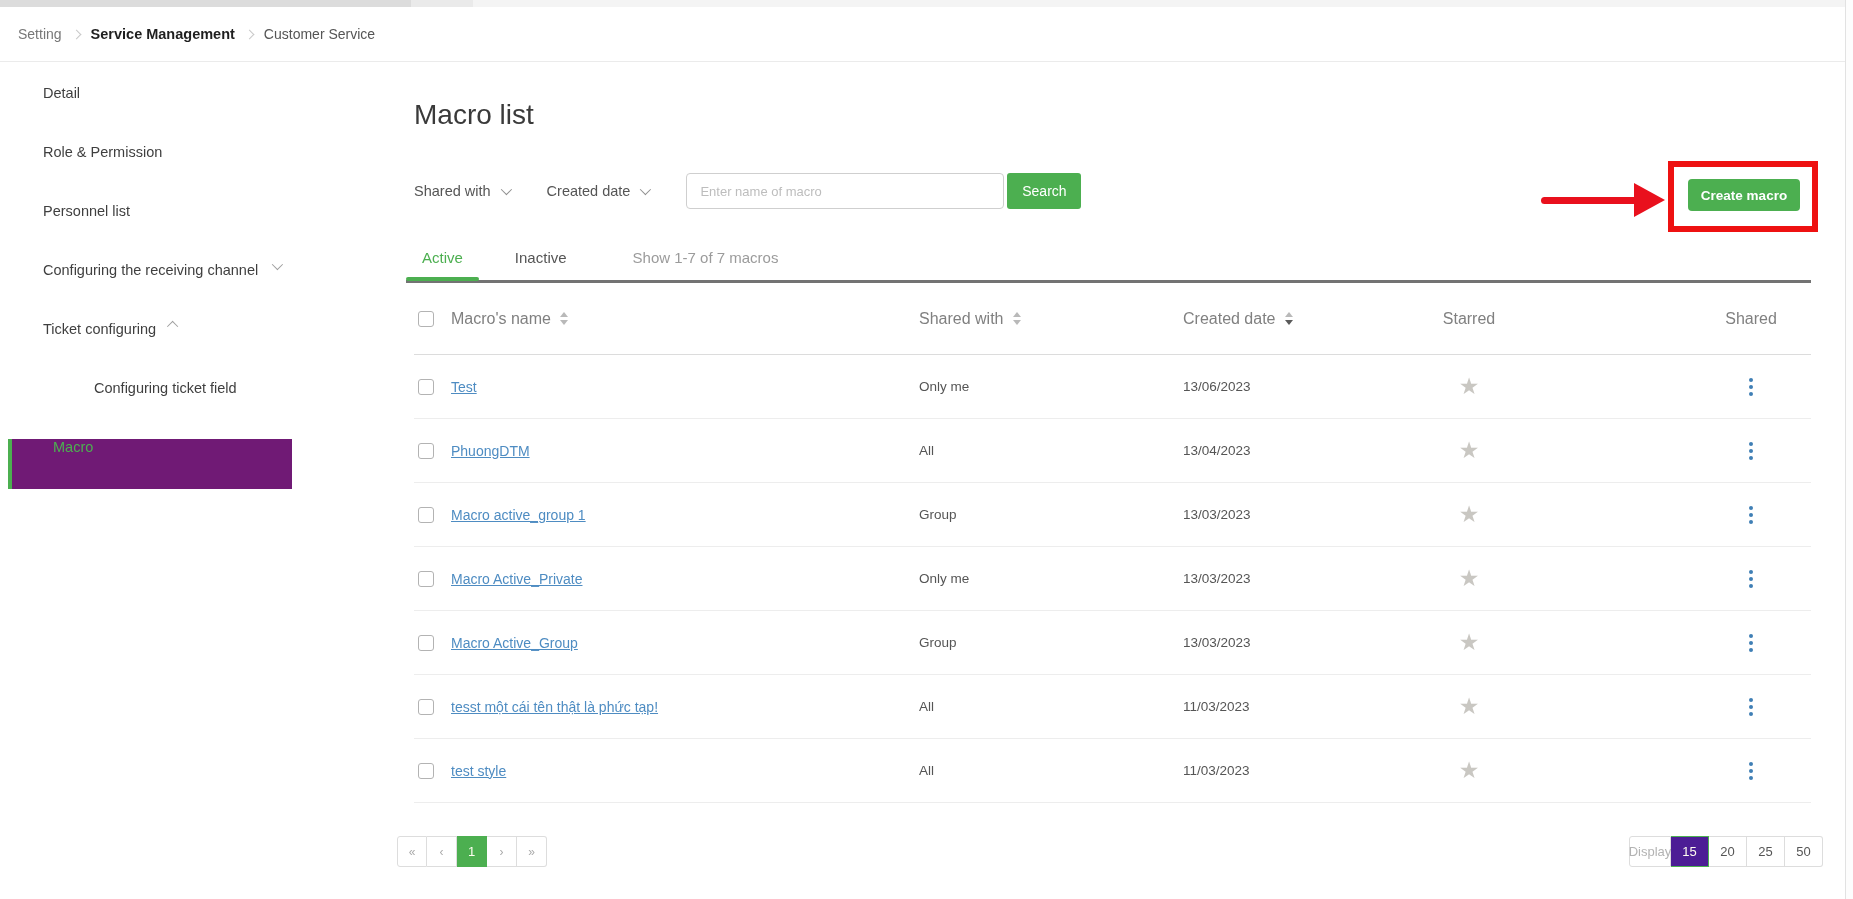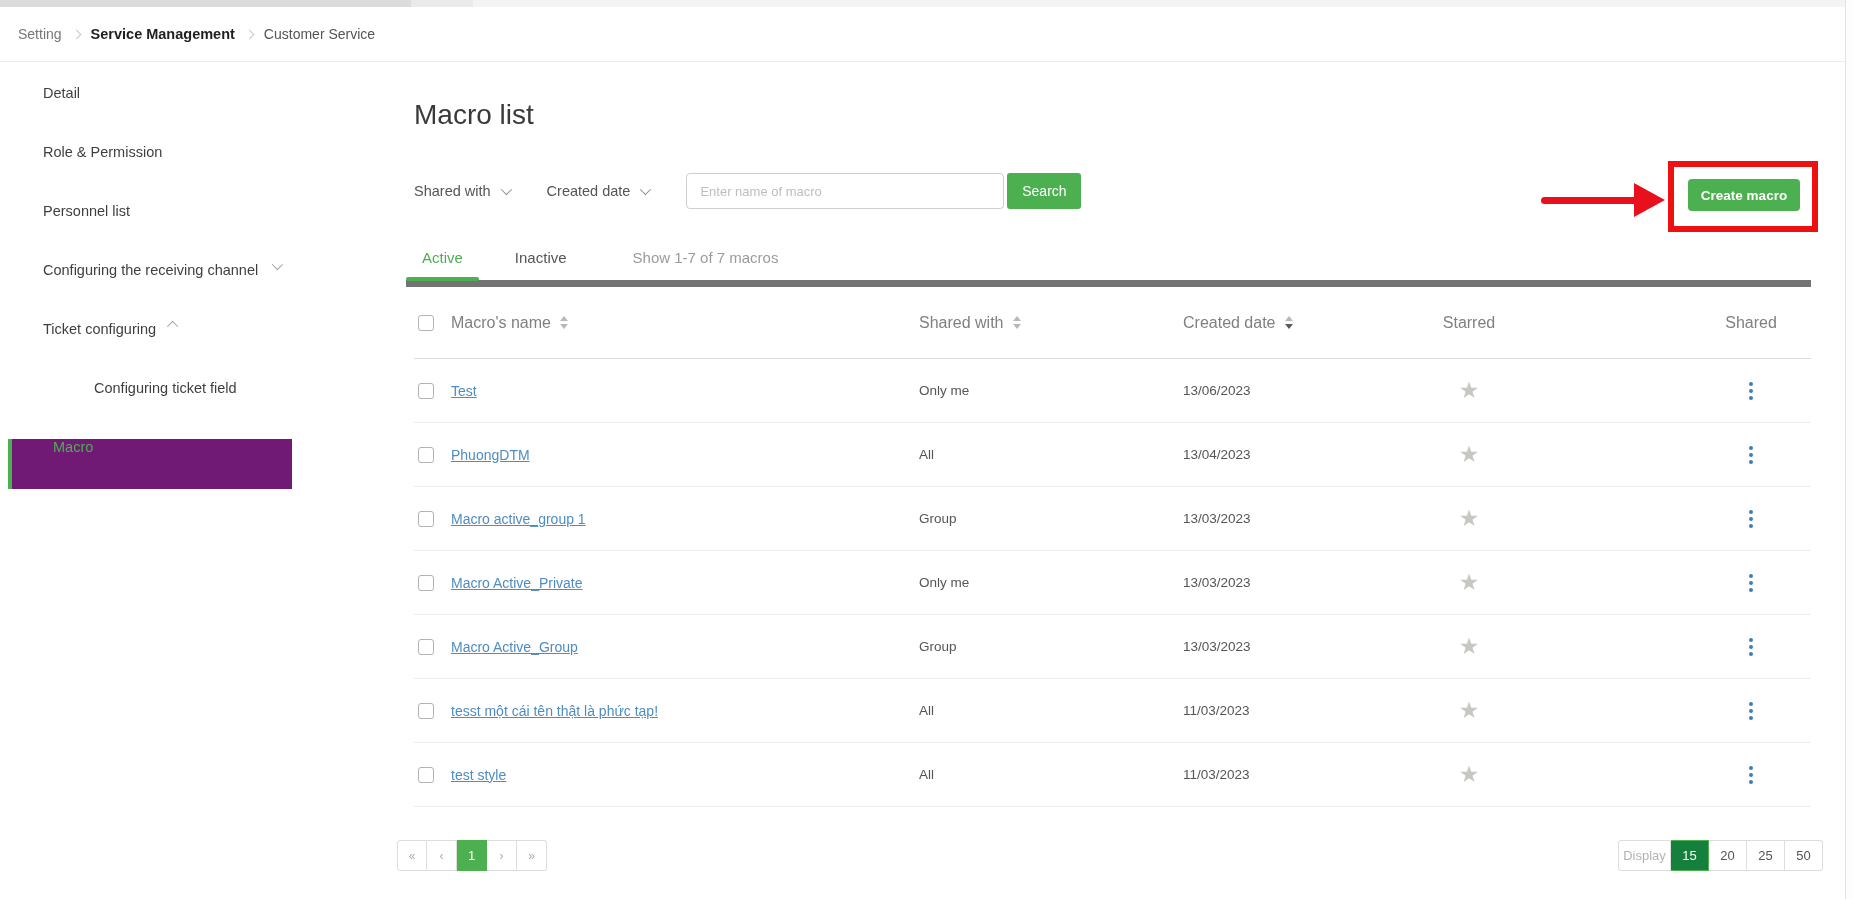--- a/index.html
+++ b/index.html
@@ -44,21 +44,21 @@
   .search-input::placeholder { color:#bdbdbd; }
   .btn-search { width:74px; height:36px; background:#4caf50; border:none; border-radius:3px; color:#fff; font-size:14px; font-family:"Liberation Sans", sans-serif; cursor:pointer; }
 
   
   .create-btn { position:absolute; left:1688px; top:179px; width:112px; height:32px; background:#4caf50; color:#fff; border:none; border-radius:4px; font-size:13.5px; font-weight:600; font-family:"Liberation Sans", sans-serif; cursor:pointer; z-index:31; }
   .red-box { position:absolute; left:1668px; top:161px; width:150px; height:71px; border:6px solid #ee1111; z-index:30; pointer-events:none; }
   .arrow-line { position:absolute; left:1541px; top:197px; width:102px; height:7px; background:#e9101d; border-radius:4px; z-index:30; pointer-events:none; }
   .arrow-head { position:absolute; left:1634px; top:183px; width:0; height:0; border-top:17px solid transparent; border-bottom:17px solid transparent; border-left:31px solid #e9101d; z-index:30; pointer-events:none; }
 
   
-  .tabs { margin-top:40px; display:flex; border-bottom:7px solid #737373; margin-left:-8px; }
+  .tabs { margin-top:40px; display:flex; border-bottom:3px solid #737373; margin-left:-8px; }
   .tab { position:relative; padding:0 16px 14px; font-size:15px; color:#555; cursor:pointer; margin-right:20px; }
   .tab.active { color:#4caf50; }
   .tab.active::after { content:""; position:absolute; left:0; right:0; bottom:-1px; height:4px; background:#4caf50; border-radius:2px; }
   .tab.summary { color:#9b9b9b; cursor:default; margin-left:14px; }
 
   
   .thead, .trow { display:grid; grid-template-columns:37px 468px 264px 216px 140px 1fr 120px; align-items:center; }
   .thead { height:72px; border-bottom:1px solid #dcdcdc; font-size:16px; color:#808080; }
   .trow { height:64px; border-bottom:1px solid #ededed; font-size:13.5px; color:#555; }
   .cell { display:flex; align-items:center; }
@@ -76,23 +76,23 @@
 
   
   .footer { margin-top:33px; display:flex; justify-content:space-between; align-items:center; }
   .pager { display:flex; margin-left:-17px; }
   .pager-btn { width:30px; height:31px; border:1px solid #ddd; border-left:none; background:#fff; display:flex; align-items:center; justify-content:center; font-size:12px; color:#aaa; cursor:pointer; }
   .pager-btn:first-child { border-left:1px solid #ddd; border-radius:3px 0 0 3px; }
   .pager-btn:last-child { border-radius:0 3px 3px 0; }
   .pager-btn.active { background:#4caf50; border-color:#4caf50; color:#fffdf0; font-size:13px; }
   .sizer { display:flex; margin-right:-12px; }
   .size-btn { height:31px; border:1px solid #ddd; border-left:none; background:#fff; display:flex; align-items:center; justify-content:center; font-size:13px; color:#555; width:38px; cursor:pointer; }
-  .size-btn:first-child { border-left:1px solid #ddd; border-radius:3px 0 0 3px; width:53px; color:#b3b3b3; }
+  .size-btn:first-child { border-left:1px solid #ddd; border-radius:3px 0 0 3px; width:42px; color:#b3b3b3; }
   .size-btn:last-child { border-radius:0 3px 3px 0; }
-  .size-btn.active { background:#15803d; border-color:#4caf50; color:#fffdf0; }
+  .size-btn.active { background:#4c1d95; border-color:#4caf50; color:#fffdf0; }
 </style>
 </head>
 <body>
 
 <div class="top-strip">
     <span class="seg1"></span>
     <span class="seg2"></span>
     <span class="seg3"></span>
   </div>
 <div class="right-scrollbar"></div>

